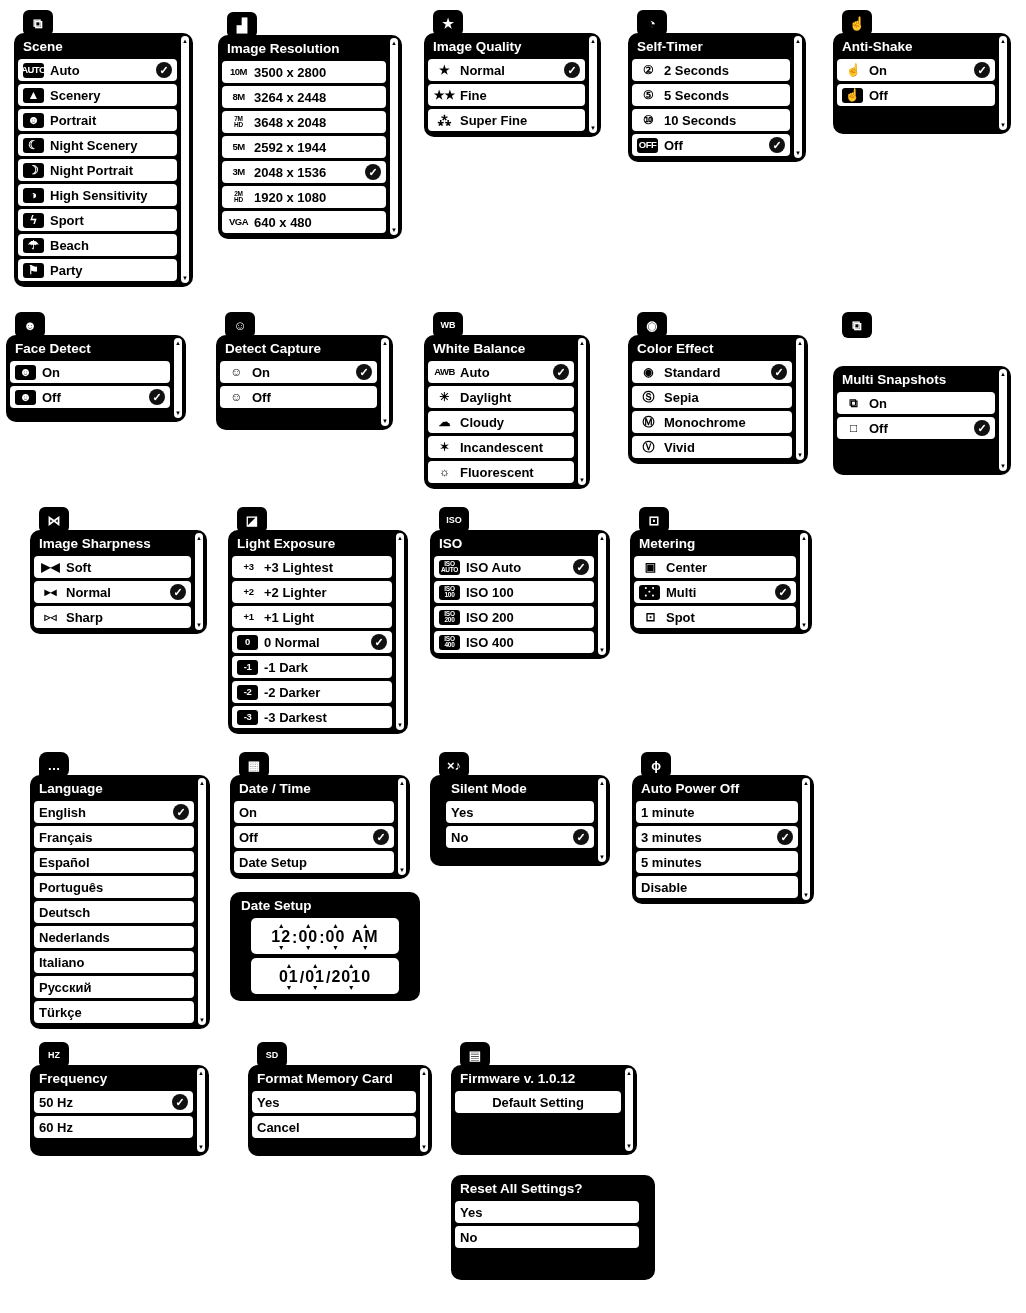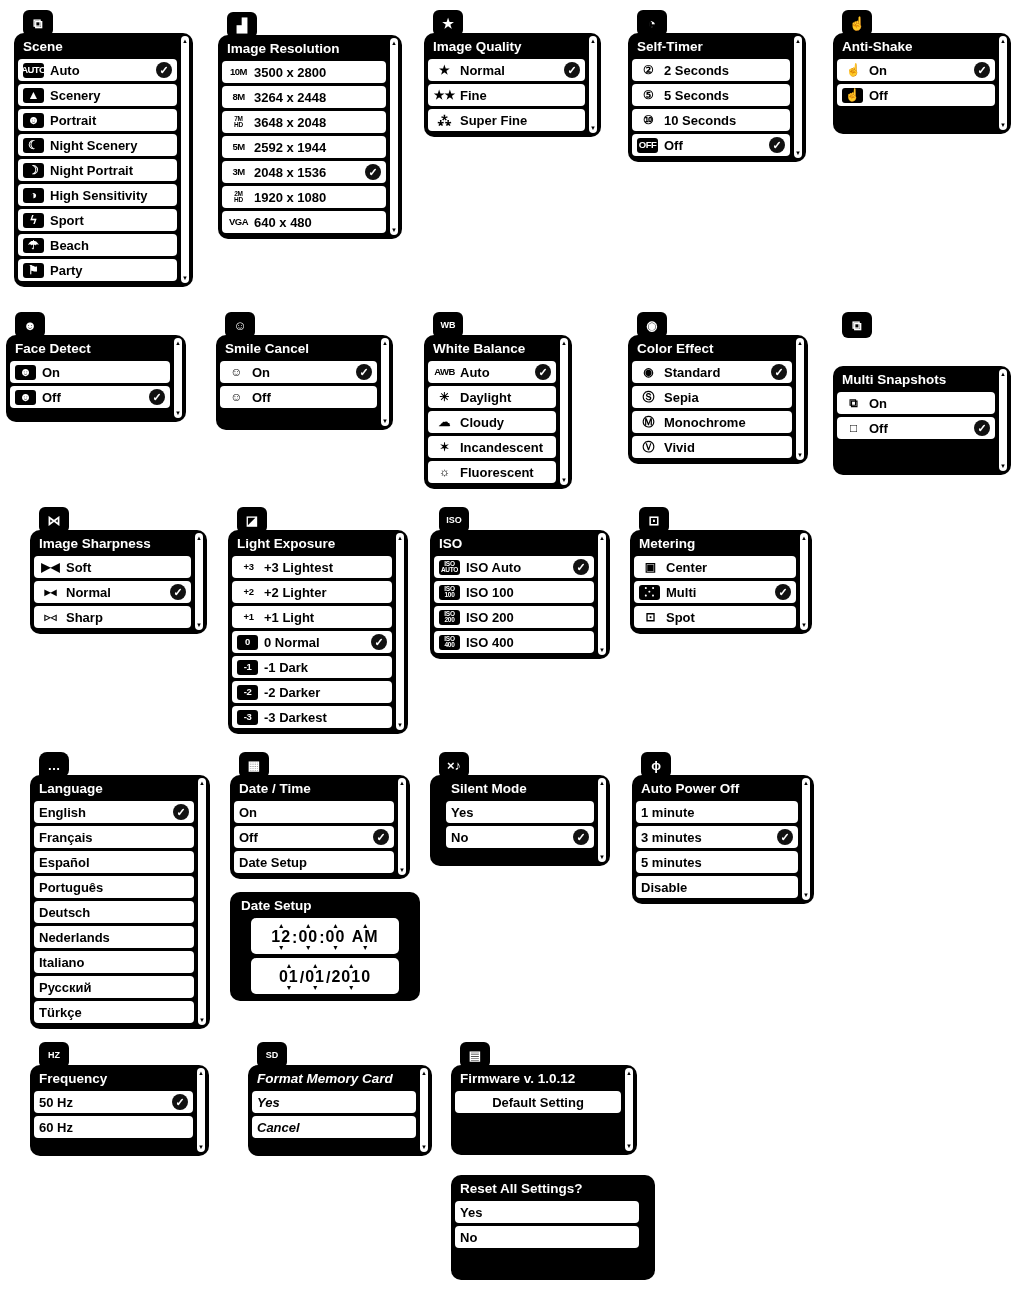--- a/index.html
+++ b/index.html
@@ -29,21 +29,21 @@
   .sb-up,.sb-down{position:absolute;left:0;width:100%;text-align:center;font-size:6px;line-height:6px;color:#000;}
   .sb-up{top:2px;} .sb-down{bottom:2px;}
   
   #m-scene{left:14px;top:10px;width:179px;}
   #m-image-resolution{left:218px;top:12px;width:184px;}
   #m-image-quality{left:424px;top:10px;width:177px;}
   #m-self-timer{left:628px;top:10px;width:178px;}
   #m-anti-shake{left:833px;top:10px;width:178px;}
   #m-face-detect{left:6px;top:312px;width:180px;}
   #m-smile-capture{left:216px;top:312px;width:177px;}
-  #m-white-balance{left:424px;top:312px;width:148px;}
+  #m-white-balance{left:424px;top:312px;width:166px;}
   #m-color-effect{left:628px;top:312px;width:180px;}
   #m-multi-snapshots{left:833px;top:312px;width:178px;}
   #m-image-sharpness{left:30px;top:507px;width:177px;}
   #m-light-exposure{left:228px;top:507px;width:180px;}
   #m-iso{left:430px;top:507px;width:180px;}
   #m-metering{left:630px;top:507px;width:182px;}
   #m-language{left:30px;top:752px;width:180px;}
   #m-date-time{left:230px;top:752px;width:180px;}
   #m-silent-mode{left:430px;top:752px;width:180px;}
   #m-auto-power-off{left:632px;top:752px;width:182px;}
@@ -51,21 +51,21 @@
   #m-format-memory-card{left:248px;top:1042px;width:184px;}
   #m-firmware{left:451px;top:1042px;width:186px;}
   #m-reset-all-settings{left:451px;top:1175px;width:204px;}
   
   #m-anti-shake .menu{padding-bottom:28px;}
   #m-face-detect .menu{padding-bottom:14px;}
   #m-smile-capture .menu{padding-bottom:22px;}
   #m-multi-snapshots .menu{padding-bottom:36px;margin-top:31px;}
   #m-silent-mode .menu{padding-bottom:18px;padding-left:16px;}
   #m-frequency .menu{padding-bottom:18px;}
-  #m-format-memory-card .menu{padding-bottom:18px;font-style:italic;}
+  #m-format-memory-card .menu{padding-bottom:18px;}
   #m-firmware .menu{padding-bottom:42px;}
   #m-reset-all-settings .menu{padding-bottom:32px;}
   #m-firmware .row{justify-content:center;}
   #m-firmware .row .lbl{margin:0 auto;}
   
   #p-date-setup{position:absolute;left:230px;top:892px;width:180px;background:#000;border-radius:10px;padding:0 5px 7px;}
   #p-date-setup .menu-title{padding-left:6px;}
   .spin-row{background:#fff;border-radius:5px;height:36px;margin:0 16px 4px;display:flex;
             align-items:center;justify-content:center;font-weight:bold;font-size:16px;color:#000;}
   .spin-row:last-child{margin-bottom:0;}
@@ -287,21 +287,21 @@
         <span class="sb-down">▼</span>
       </div>
     </div>
   </div>
 
   <div class="menu-wrap" id="m-smile-capture">
     <div class="tab">
           <span class="tab-glyph">☺</span>
         </div>
     <div class="menu">
-      <div class="menu-title">Smile Cancel</div>
+      <div class="menu-title">Detect Capture</div>
       <div class="rows">
             <div class="row">
               <span class="icon">☺</span>
               <span class="lbl">On</span>
               <span class="check">✓</span>
             </div>
             <div class="row">
               <span class="icon">☺</span>
               <span class="lbl">Off</span>
             </div>

